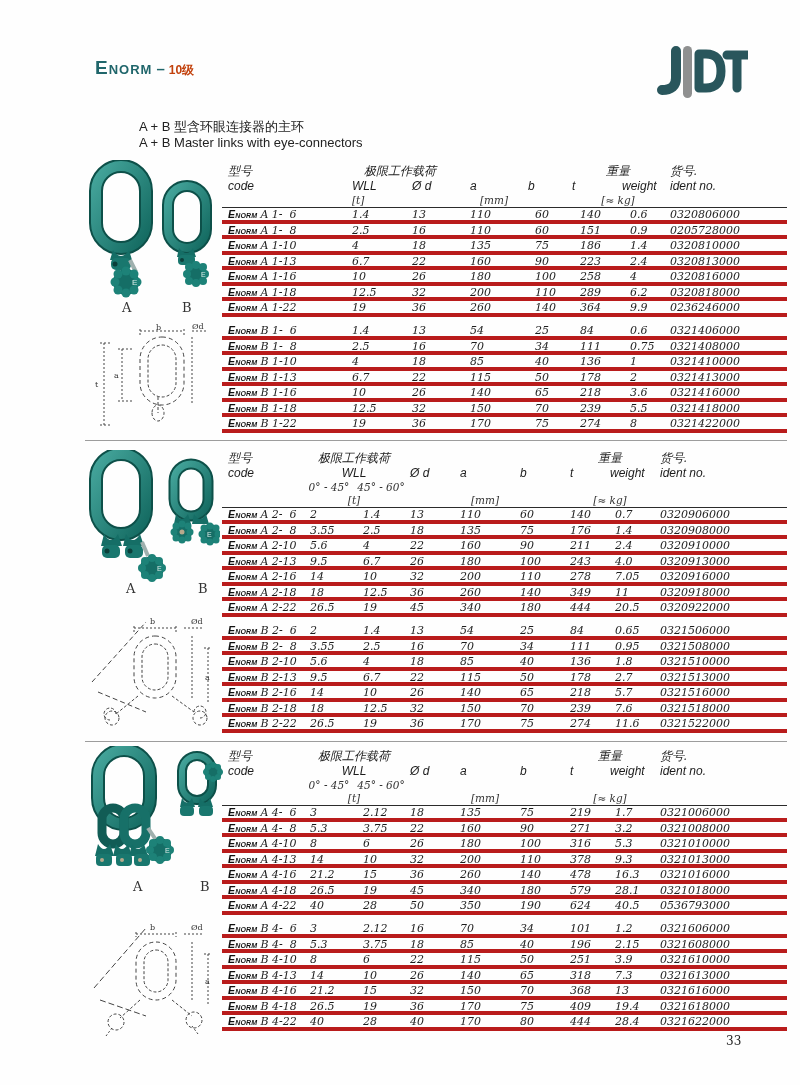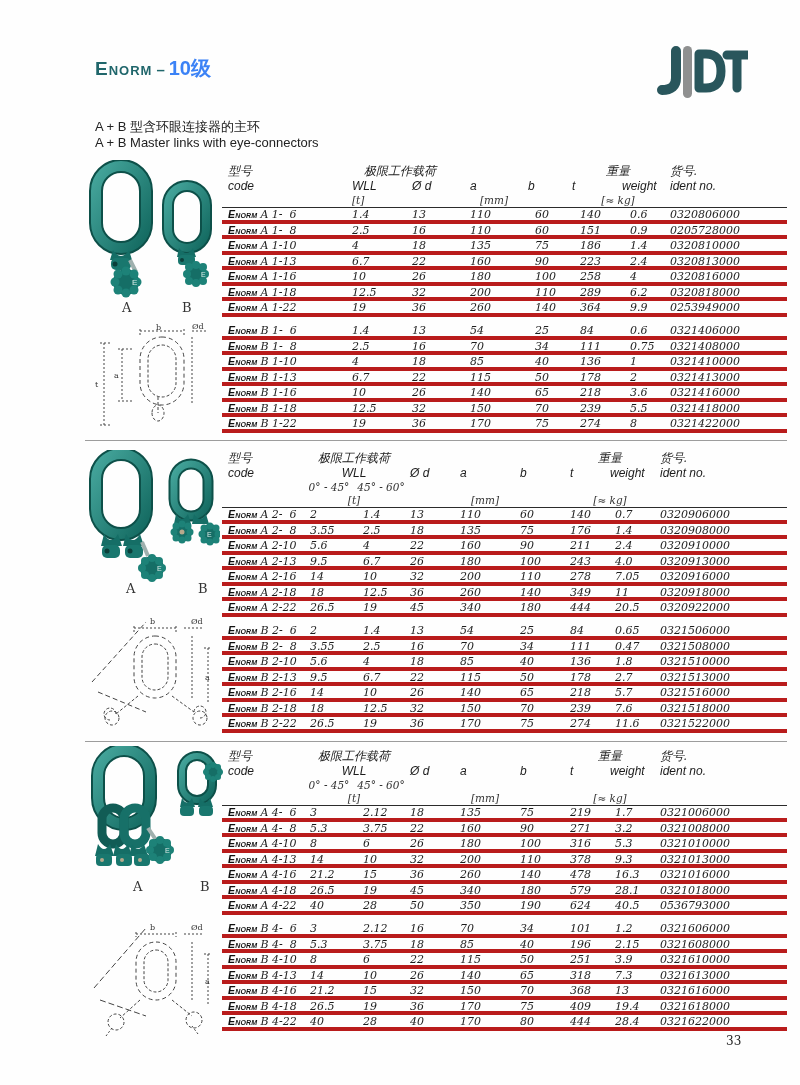--- a/index.html
+++ b/index.html
@@ -3,22 +3,22 @@
 <meta charset="utf-8">
 <style>
   html,body{margin:0;padding:0;background:#ffffff;}
   .page{position:relative;width:800px;height:1085px;background:#fefefe;overflow:hidden;
         font-family:"Liberation Sans",sans-serif;color:#1c1c1c;}
 
   
   .title-block{position:absolute;left:95px;top:56px;line-height:24px;white-space:nowrap;}
   .brand-big{font-variant:small-caps;font-weight:600;font-size:19px;letter-spacing:1px;color:#20666b;}
   .title-dash{color:#20666b;font-weight:600;font-size:15px;padding:0 4px;}
-  .title-rest{font-weight:bold;font-size:20px;color:#3b82f6;}
-  .subtitle{position:absolute;top:119px;font-size:13px;line-height:16px;color:#222;}
+  .title-rest{font-weight:bold;font-size:12px;color:#c2410c;}
+  .subtitle{position:absolute;top:119px;font-size:13px;line-height:16px;color:#222;margin-left:44px;}
   .sub-left{left:95px;}
   .sub-right{left:458px;}
   .logo{position:absolute;left:654px;top:44px;}
 
   
   .imgblock{position:absolute;}
   .ab-label{position:absolute;font-family:"DejaVu Serif",serif;font-size:13px;color:#333;}
 
   
   .sec{position:absolute;left:222px;width:565px;font-style:italic;}
@@ -383,21 +383,21 @@
           <div class="tc c7">0320818000</div>
         </div>
         <div class="trow">
           <div class="tc c0"><span class="brand">Enorm</span><span class="code-mid">A 1-</span><span class="code-num">22</span></div>
           <div class="tc c1">19</div>
           <div class="tc c2">36</div>
           <div class="tc c3">260</div>
           <div class="tc c4">140</div>
           <div class="tc c5">364</div>
           <div class="tc c6">9.9</div>
-          <div class="tc c7">0253949000</div>
+          <div class="tc c7">0236246000</div>
         </div>
       </div>
     <div class="dtable subB">
         <div class="trow">
           <div class="tc c0"><span class="brand">Enorm</span><span class="code-mid">B 1-</span><span class="code-num">6</span></div>
           <div class="tc c1">1.4</div>
           <div class="tc c2">13</div>
           <div class="tc c3">54</div>
           <div class="tc c4">25</div>
           <div class="tc c5">84</div>
@@ -587,21 +587,21 @@
           <div class="tc c8">0321506000</div>
         </div>
         <div class="trow">
           <div class="tc c0"><span class="brand">Enorm</span><span class="code-mid">B 2-</span><span class="code-num">8</span></div>
           <div class="tc c1">3.55</div>
           <div class="tc c2">2.5</div>
           <div class="tc c3">16</div>
           <div class="tc c4">70</div>
           <div class="tc c5">34</div>
           <div class="tc c6">111</div>
-          <div class="tc c7">0.47</div>
+          <div class="tc c7">0.95</div>
           <div class="tc c8">0321508000</div>
         </div>
         <div class="trow">
           <div class="tc c0"><span class="brand">Enorm</span><span class="code-mid">B 2-</span><span class="code-num">10</span></div>
           <div class="tc c1">5.6</div>
           <div class="tc c2">4</div>
           <div class="tc c3">18</div>
           <div class="tc c4">85</div>
           <div class="tc c5">40</div>
           <div class="tc c6">136</div>

